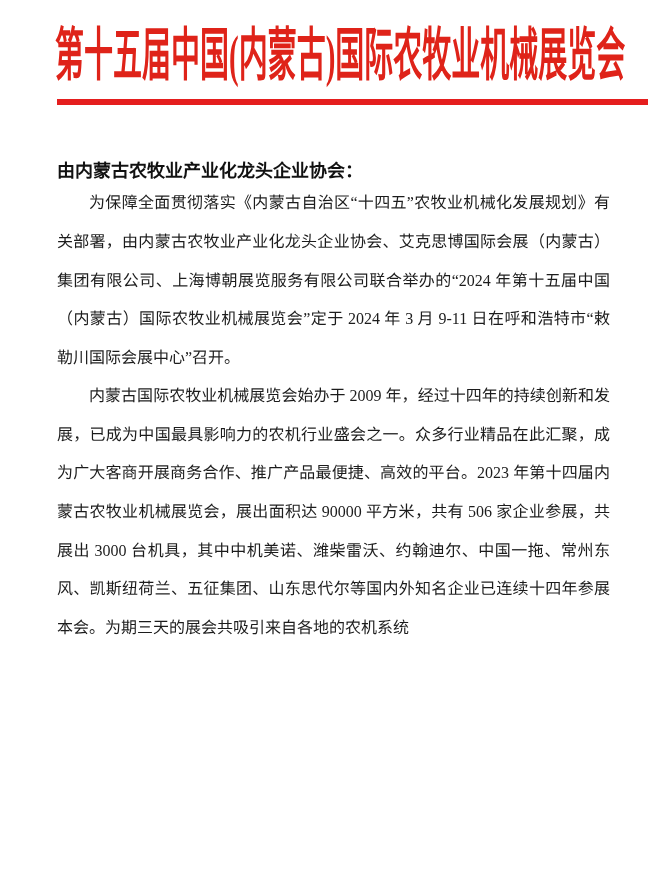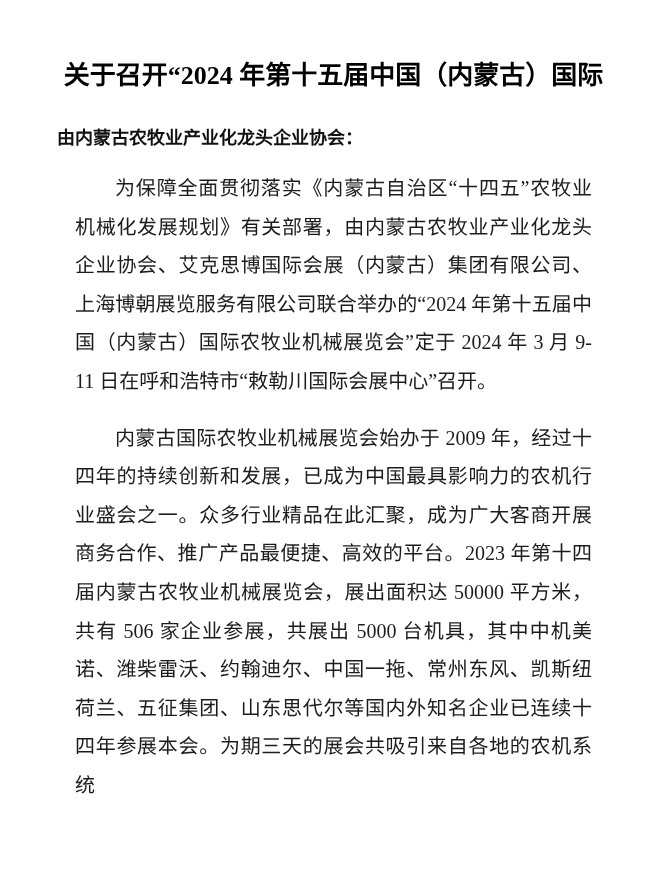--- a/index.html
+++ b/index.html
@@ -57,43 +57,46 @@
     display: block;
   }
   .salutation {
     margin: 29px 0 0 0;
     font-size: 18px;
     line-height: 25px;
     font-weight: 700;
     color: #111111;
   }
   .para {
-    margin: 18px;
-    font-size: 20px;
+    margin: 0;
+    font-size: 16px;
     line-height: 38.6px;
     text-align: justify;
     text-justify: inter-ideograph;
     text-indent: 2em;
     color: #1c1c1c;
   }
   .para:first-of-type {
     margin-top: 14px;
   }
 </style>
 </head>
 <body>
 
 <div class="page">
 
+  <header class="banner">
+    <div class="banner-title">第十五届中国(内蒙古)国际农牧业机械展览会</div>
+    <div class="banner-rule"></div>
+  </header>
 
   <main class="doc">
     <h1 class="doc-title">
-      <span class="title-line">关于召开“2024 年第十五届中国（内蒙古）国际</span>
     </h1>
 
     <p class="salutation">由内蒙古农牧业产业化龙头企业协会：</p>
 
     <p class="para">为保障全面贯彻落实《内蒙古自治区“十四五”农牧业机械化发展规划》有关部署，由内蒙古农牧业产业化龙头企业协会、艾克思博国际会展（内蒙古）集团有限公司、上海博朝展览服务有限公司联合举办的“2024 年第十五届中国（内蒙古）国际农牧业机械展览会”定于 2024 年 3 月 9-11 日在呼和浩特市“敕勒川国际会展中心”召开。</p>
 
-    <p class="para">内蒙古国际农牧业机械展览会始办于 2009 年，经过十四年的持续创新和发展，已成为中国最具影响力的农机行业盛会之一。众多行业精品在此汇聚，成为广大客商开展商务合作、推广产品最便捷、高效的平台。2023 年第十四届内蒙古农牧业机械展览会，展出面积达 50000 平方米，共有 506 家企业参展，共展出 5000 台机具，其中中机美诺、潍柴雷沃、约翰迪尔、中国一拖、常州东风、凯斯纽荷兰、五征集团、山东思代尔等国内外知名企业已连续十四年参展本会。为期三天的展会共吸引来自各地的农机系统</p>
+    <p class="para">内蒙古国际农牧业机械展览会始办于 2009 年，经过十四年的持续创新和发展，已成为中国最具影响力的农机行业盛会之一。众多行业精品在此汇聚，成为广大客商开展商务合作、推广产品最便捷、高效的平台。2023 年第十四届内蒙古农牧业机械展览会，展出面积达 90000 平方米，共有 506 家企业参展，共展出 3000 台机具，其中中机美诺、潍柴雷沃、约翰迪尔、中国一拖、常州东风、凯斯纽荷兰、五征集团、山东思代尔等国内外知名企业已连续十四年参展本会。为期三天的展会共吸引来自各地的农机系统</p>
   </main>
 
 </div>
 
 </body></html>

